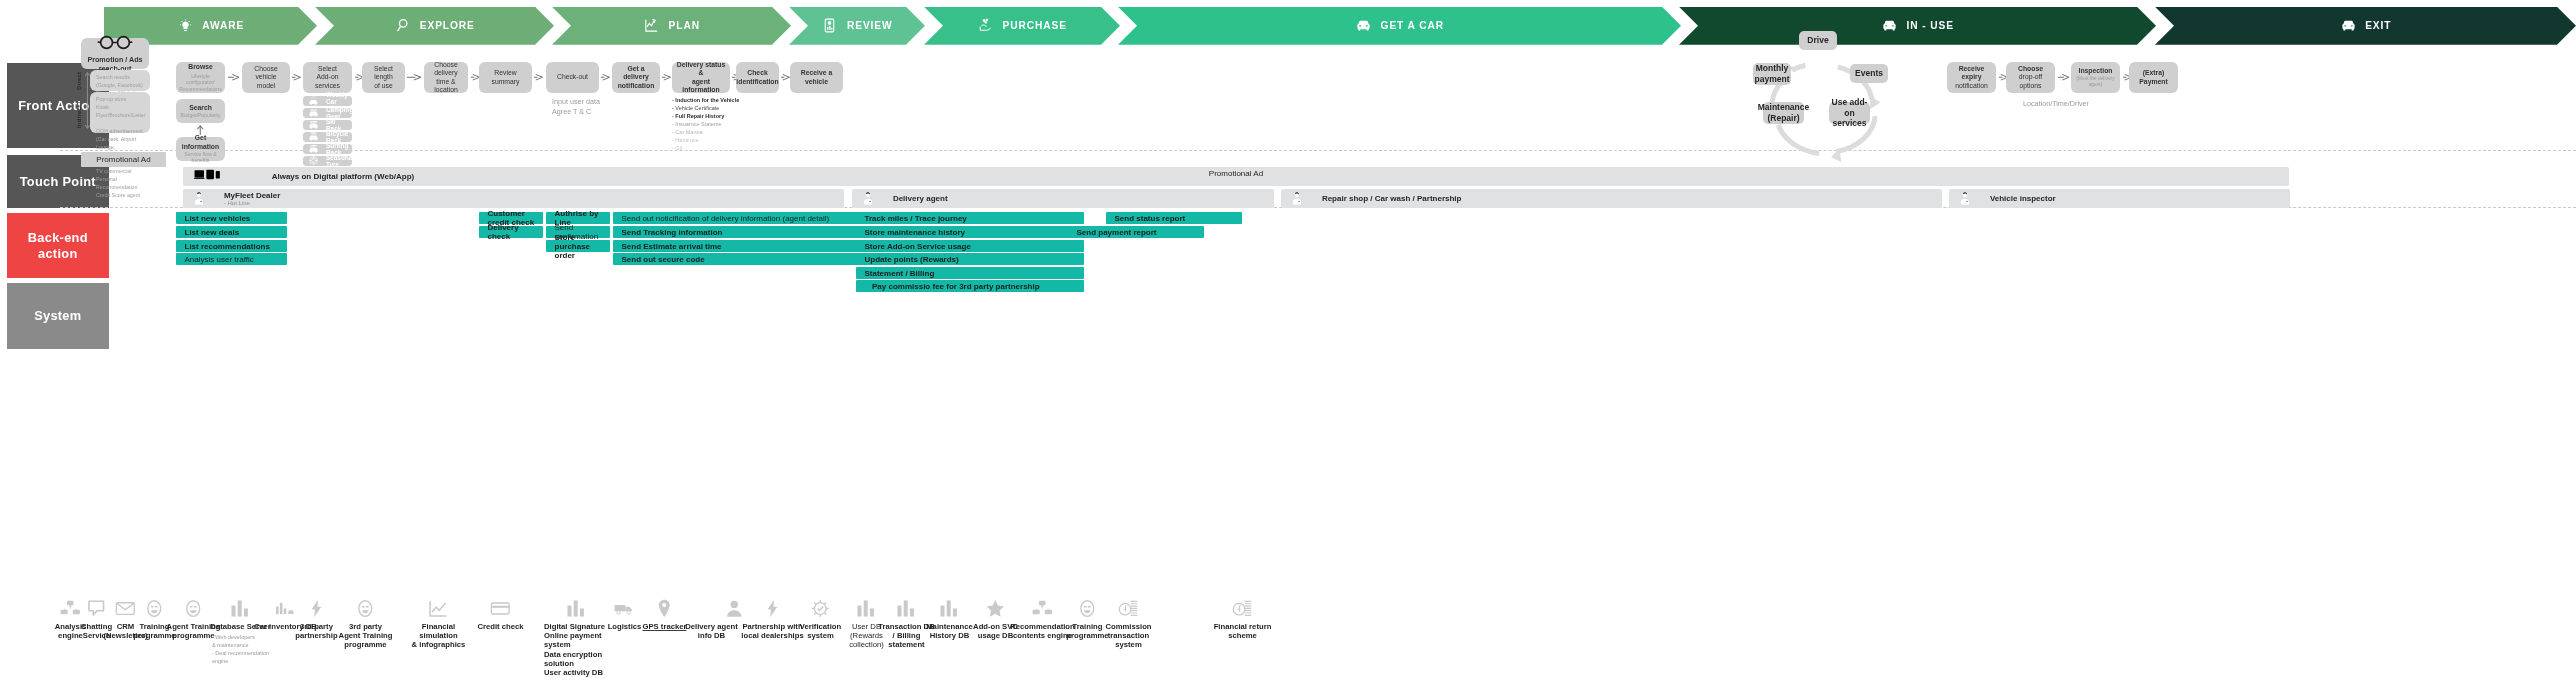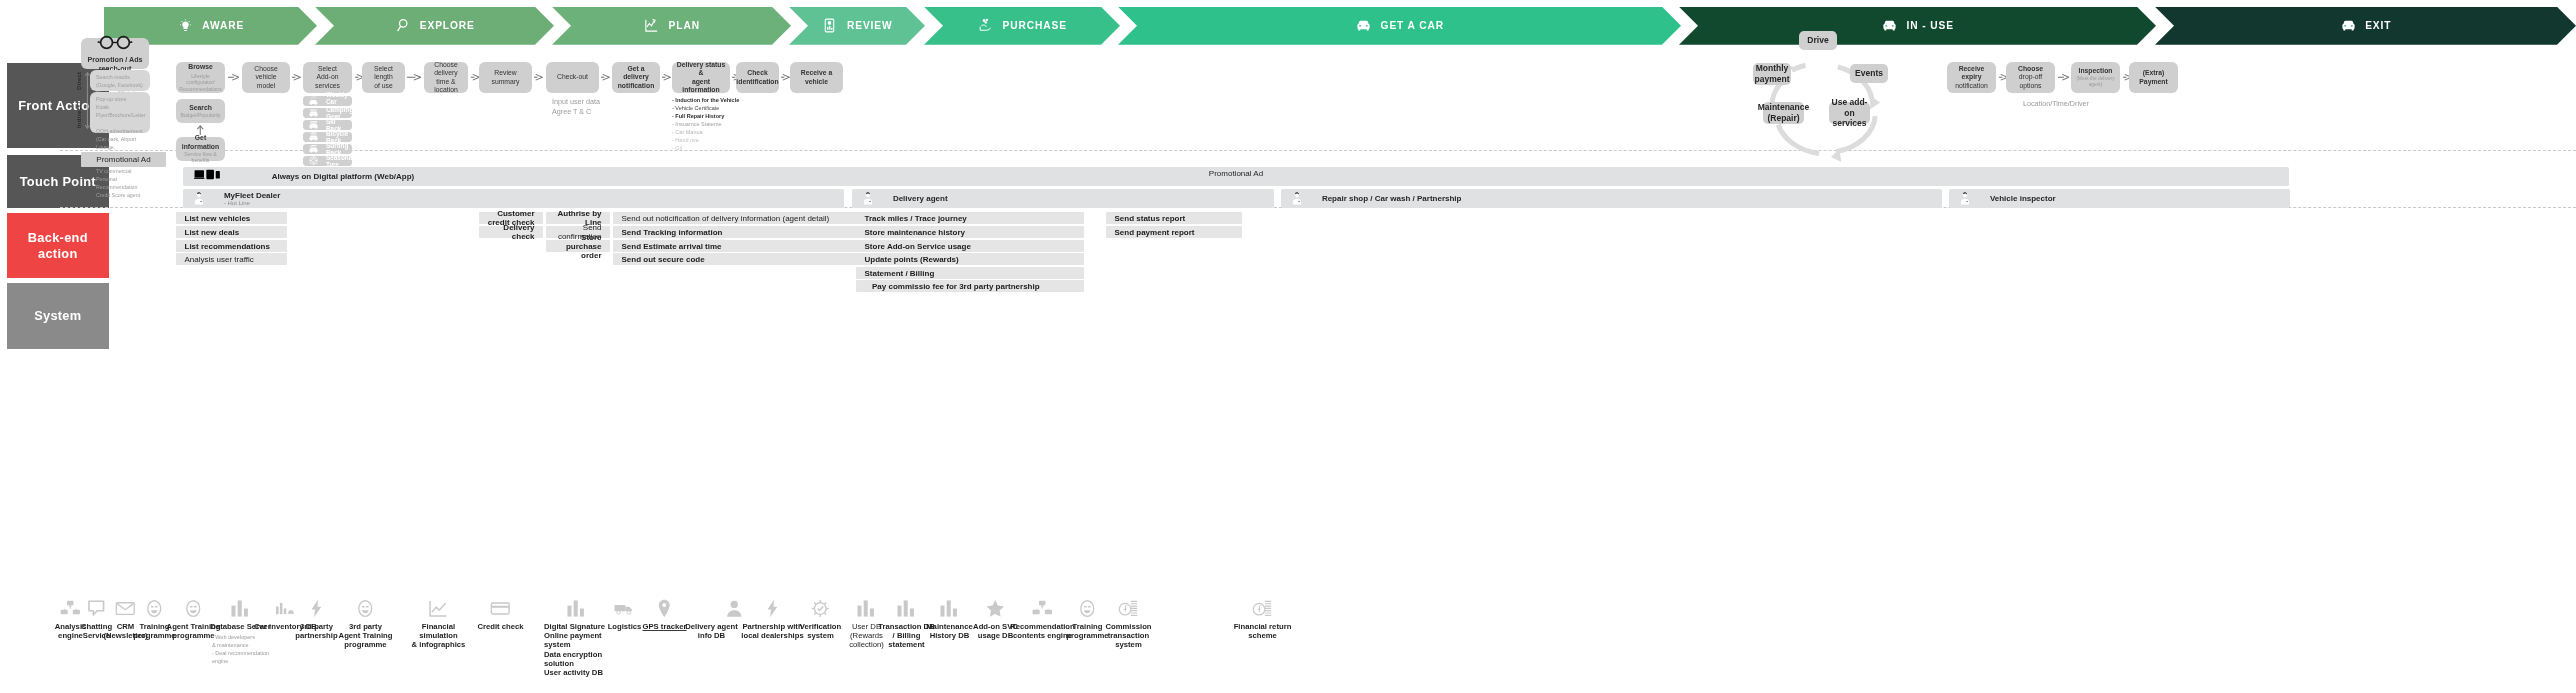--- a/index.html
+++ b/index.html
@@ -83,23 +83,23 @@
   .tpbar svg { flex:none; }
 
   .tpsolid {
     position:absolute; background:#cfcfcf; border-radius:0.9px;
     display:flex; align-items:center; justify-content:center;
     font-size:8px; color:#262626; font-weight:400;
   }
 
   
   .bechip {
-    position:absolute; background:#e5e5e5; border-radius:0.9px;
+    position:absolute; background:#14b8a6; border-radius:0.9px;
     display:flex; align-items:center; padding:0 8.5px;
-    font-size:8px; color:#1c1c1c;text-align:right;
+    font-size:8px; color:#1c1c1c;
   }
   .bechip.b { font-weight:700; }
   .bechip.n { font-weight:400; }
 
   
   .sysitem {
     position:absolute; display:flex; flex-direction:column; align-items:center;
     text-align:center;
   }
   .sysitem .sicon { height:25.6px; display:flex; align-items:flex-end; justify-content:center; }
@@ -593,21 +593,21 @@
     <div class="bechip b" style="left:613px;top:226px;width:450px;height:12px;">Send Tracking information</div>
     <div class="bechip b" style="left:613px;top:240px;width:450px;height:12px;">Send Estimate arrival time</div>
     <div class="bechip b" style="left:613px;top:253px;width:450px;height:12px;">Send out  secure code</div>
     <div class="bechip b" style="left:856px;top:212px;width:228px;height:12px;">Track miles / Trace journey</div>
     <div class="bechip b" style="left:856px;top:226px;width:228px;height:12px;">Store maintenance history</div>
     <div class="bechip b" style="left:856px;top:240px;width:228px;height:12px;">Store Add-on Service usage</div>
     <div class="bechip b" style="left:856px;top:253px;width:228px;height:12px;">Update points (Rewards)</div>
     <div class="bechip b" style="left:856px;top:267px;width:228px;height:12px;">Statement / Billing</div>
     <div class="bechip b" style="left:856px;top:280px;width:228px;height:12px;padding-left:16px;">Pay commissio fee for 3rd party partnership</div>
     <div class="bechip b" style="left:1106px;top:212px;width:136px;height:12px;">Send status report</div>
-    <div class="bechip b" style="left:1106px;top:226px;width:136px;height:12px;">Send payment report</div>
+    <div class="bechip b" style="left:1068px;top:226px;width:136px;height:12px;">Send payment report</div>
   </div>
 
 <div id="system-row">
     <div class="sysitem" style="left:38px;top:592px;width:65px;">
       <div class="sicon">
         <svg width="20.5" height="19" viewBox="0 0 32 26" fill="#c9c9c9">
           <rect x="11" y="1" width="10" height="7" rx="1"></rect>
           <rect x="14.2" y="8" width="3.6" height="2.4"></rect>
           <rect x="1" y="15" width="11" height="7" rx="1"></rect>
           <rect x="20" y="15" width="11" height="7" rx="1"></rect>
@@ -860,21 +860,21 @@
         <svg width="20.5" height="19" viewBox="0 0 32 28" fill="none" stroke="#c9c9c9" stroke-width="1.8">
           <circle cx="11" cy="15" r="9"></circle>
           <path d="M8.6 15h4.8M11.6 19V11.4c0-1.3.9-2 2.1-2" stroke-width="1.6"></path>
           <path d="M20 3h10M20 6.6h10M20 10.2h10M20 13.8h10M20 17.4h10M20 21h10M20 24.6h10" stroke-width="1.9"></path>
         </svg>
       </div>
       <div class="slabel">Commission
 transaction
 system</div>
     </div>
-    <div class="sysitem" style="left:1210px;top:592px;width:65px;margin-left:20px;">
+    <div class="sysitem" style="left:1210px;top:592px;width:65px;">
       <div class="sicon">
         <svg width="20.5" height="19" viewBox="0 0 32 28" fill="none" stroke="#c9c9c9" stroke-width="1.8">
           <circle cx="11" cy="15" r="9"></circle>
           <path d="M8.6 15h4.8M11.6 19V11.4c0-1.3.9-2 2.1-2" stroke-width="1.6"></path>
           <path d="M20 3h10M20 6.6h10M20 10.2h10M20 13.8h10M20 17.4h10M20 21h10M20 24.6h10" stroke-width="1.9"></path>
         </svg>
       </div>
       <div class="slabel">Financial return scheme</div>
     </div>
   </div>

